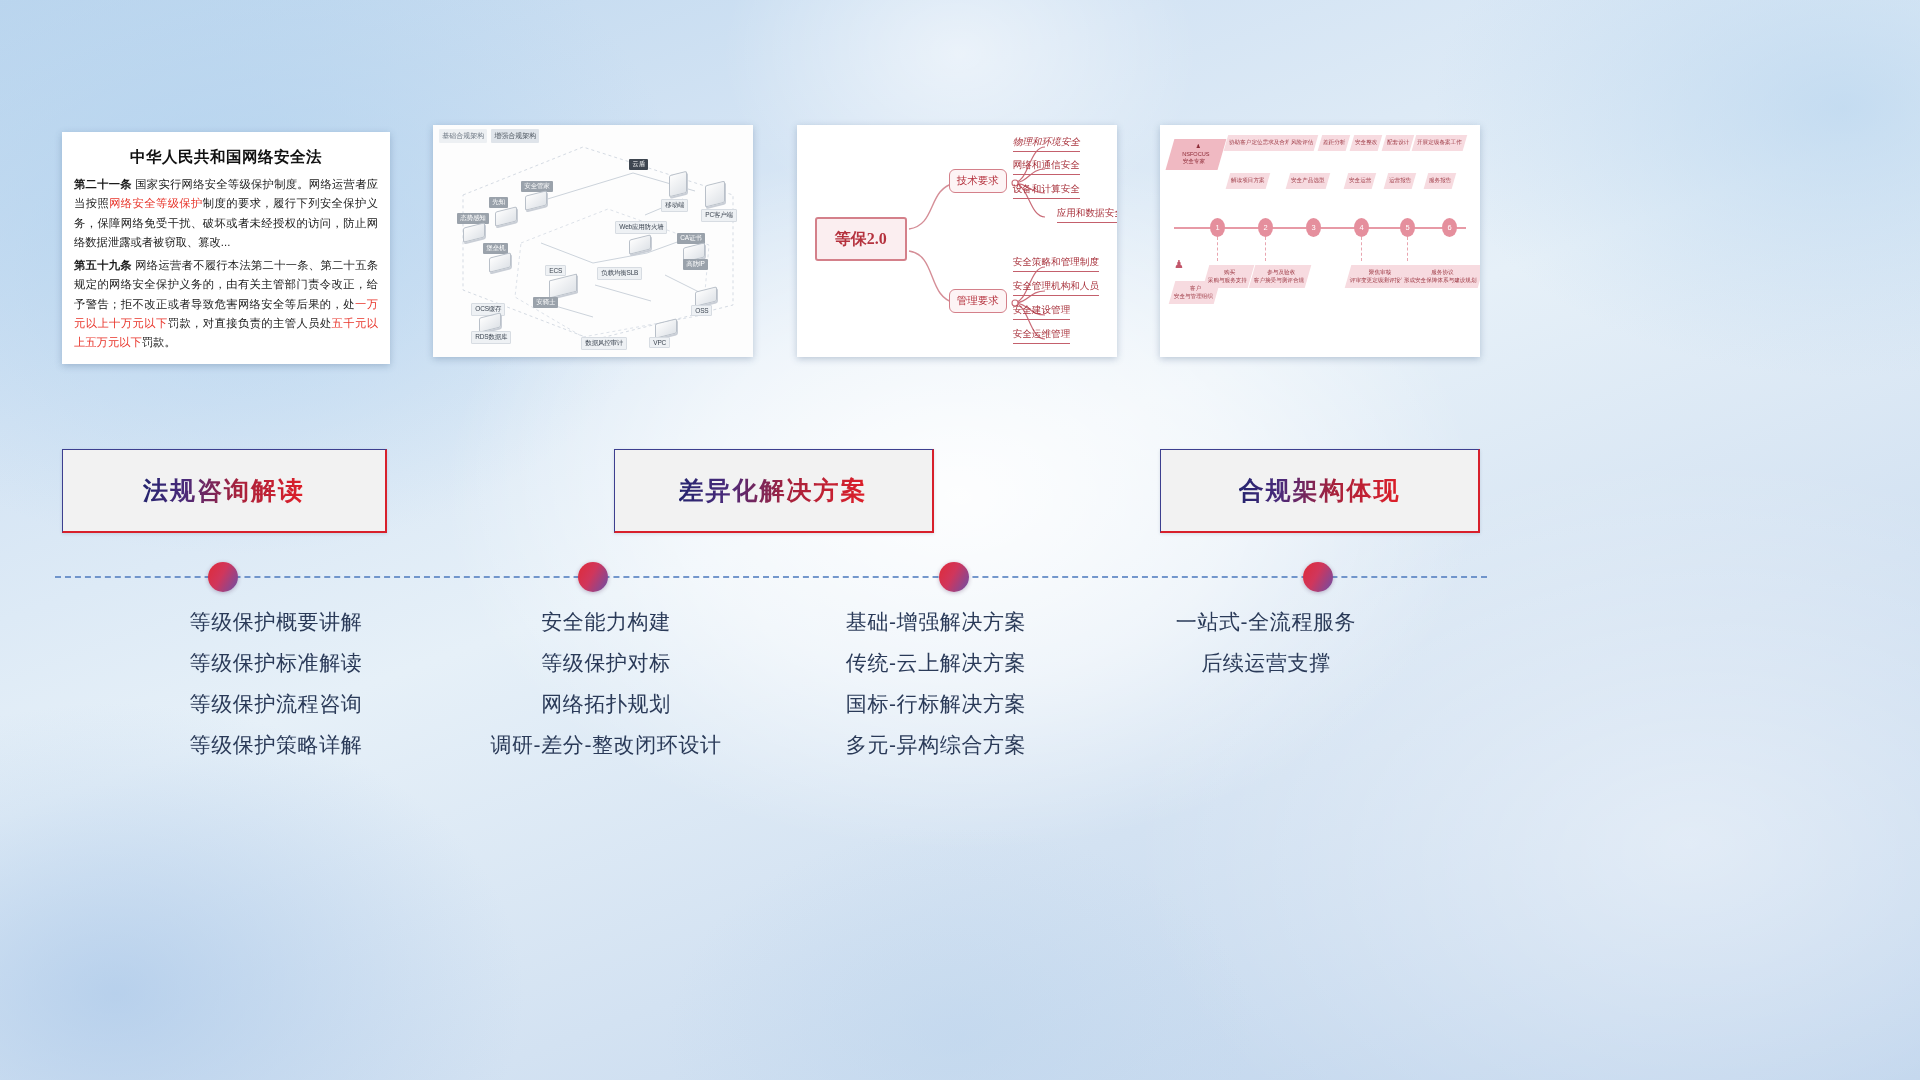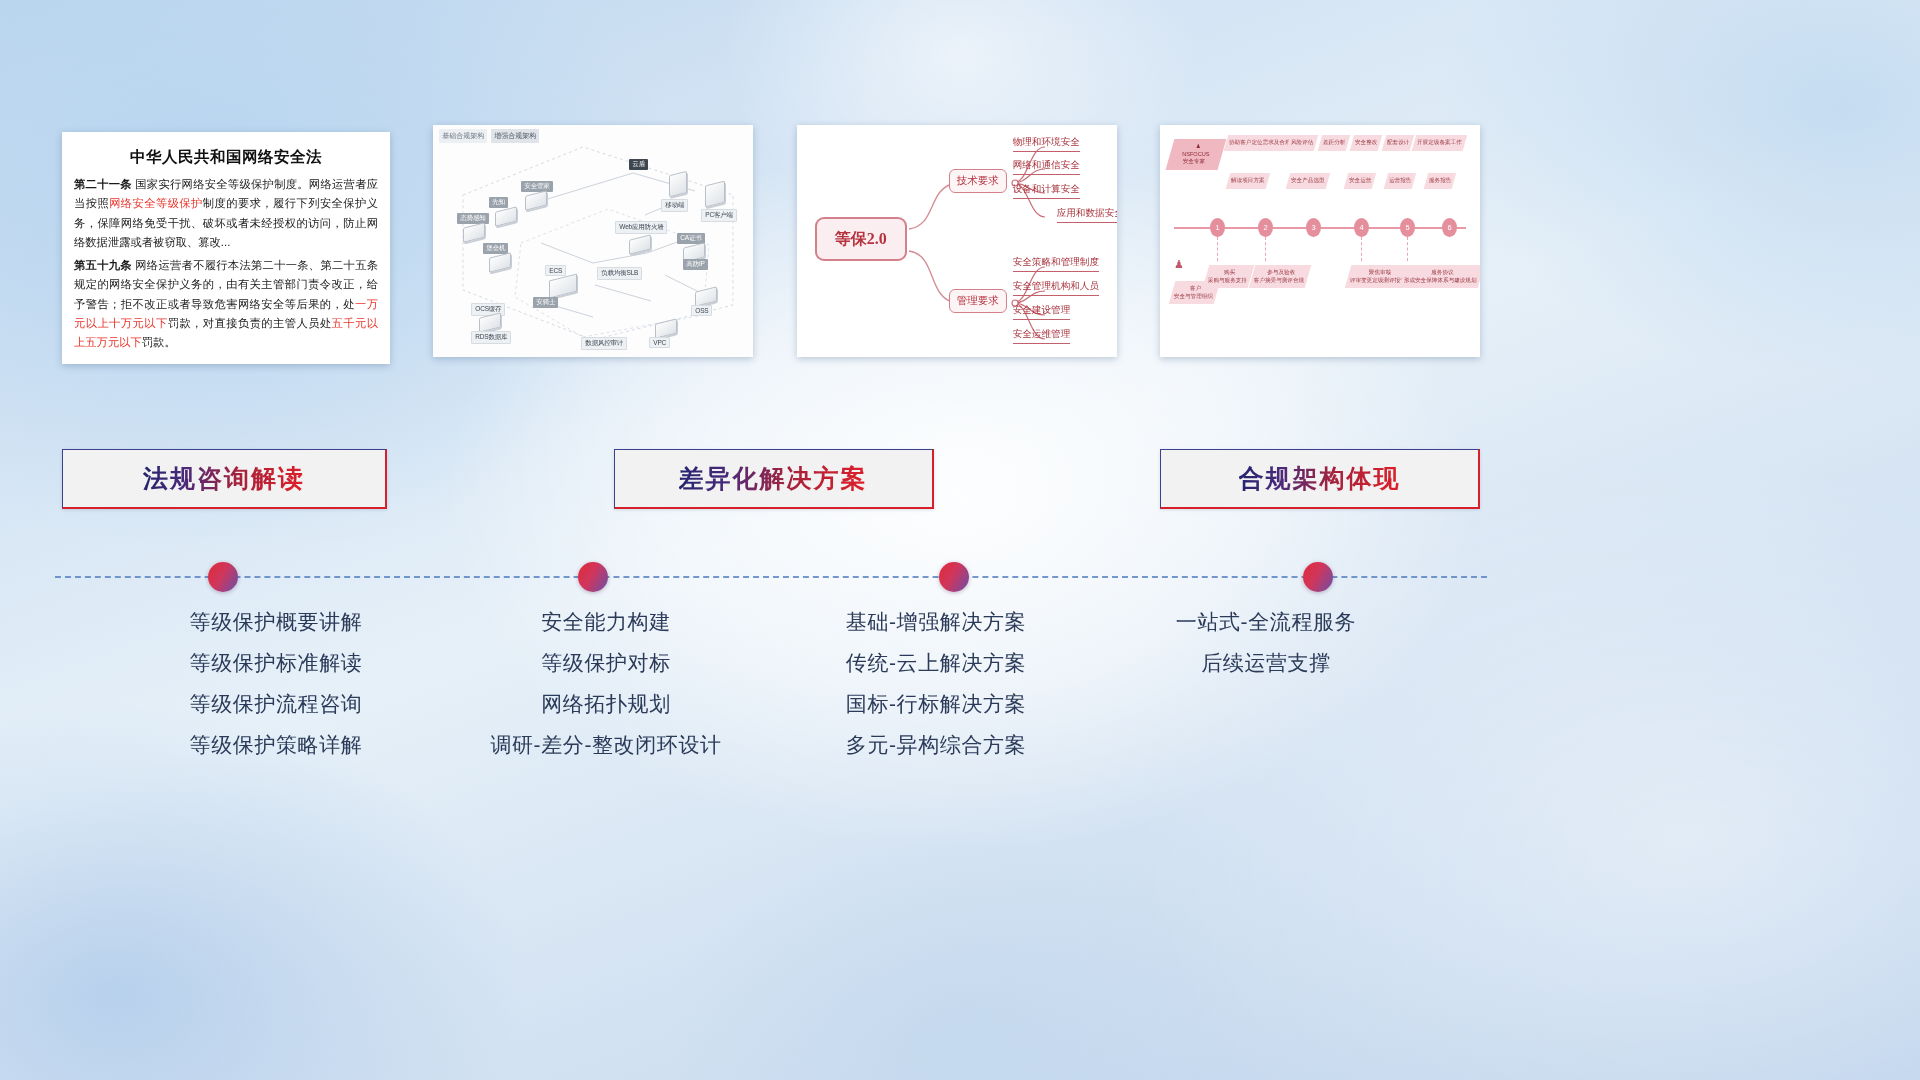--- a/index.html
+++ b/index.html
@@ -105,21 +105,21 @@
   }
   .nlabel.dark { background: #3e4650; }
 
   
   .mind { background: #fff; }
   .mm-root {
     position: absolute;
     left: 18px; top: 92px;
     width: 92px; height: 44px;
     border: 2.5px solid #d4808a;
-    border-radius: 9px;
+    border-radius: 3px;
     background: #fbeef0;
     display: flex; align-items: center; justify-content: center;
     color: #b5323e;
     font-size: 16px;
     font-family: "Liberation Serif", "DejaVu Serif", serif;
     font-weight: bold;
   }
   .mm-branch {
     position: absolute;
     border: 1.6px solid #d4808a;
@@ -178,21 +178,21 @@
 
   
   #titles {
     position: absolute;
     left: 62px; top: 449px;
     width: 1418px; height: 68px;
     display: flex;
     justify-content: space-between;
   }
   .title-box {
-    width: 320px; height: 60px;
+    width: 320px; height: 84px;
     background: #f2f2f2;
     border-top: 1.5px solid #3d3f8f;
     border-left: 1.5px solid #3d3f8f;
     border-right: 2px solid #d8202b;
     border-bottom: 2px solid #d8202b;
     display: flex; align-items: center; justify-content: center;
     box-shadow: 0 1px 3px rgba(50,80,120,0.16);
   }
   .title-box.first { width: 325px; }
   .title-text {
@@ -338,21 +338,21 @@
       <path d="M216,178 C232,178 232,166 248,166" fill="none" stroke="#c96c78" stroke-width="1.2"></path>
       <path d="M216,178 C232,178 232,190 248,190" fill="none" stroke="#c96c78" stroke-width="1.2"></path>
       <path d="M216,178 C232,178 232,214 248,214" fill="none" stroke="#c96c78" stroke-width="1.2"></path>
       <circle cx="218" cy="58" r="3" fill="#fff" stroke="#c96c78" stroke-width="1.1"></circle>
       <circle cx="218" cy="178" r="3" fill="#fff" stroke="#c96c78" stroke-width="1.1"></circle>
     </svg>
 
     <div class="mm-root">等保2.0</div>
 
     <div class="mm-branch" style="left:152px;top:44px;">技术要求</div>
-    <div class="mm-leaf" style="left:216px;top:11px;">物理和环境安全</div>
+    <div class="mm-leaf" style="left:216px;top:11px;font-style:italic;">物理和环境安全</div>
     <div class="mm-leaf" style="left:216px;top:34px;">网络和通信安全</div>
     <div class="mm-leaf" style="left:216px;top:58px;">设备和计算安全</div>
     <div class="mm-leaf" style="left:216px;top:82px;margin-left:44px;">应用和数据安全</div>
 
     <div class="mm-branch" style="left:152px;top:164px;">管理要求</div>
     <div class="mm-leaf" style="left:216px;top:131px;">安全策略和管理制度</div>
     <div class="mm-leaf" style="left:216px;top:155px;">安全管理机构和人员</div>
     <div class="mm-leaf" style="left:216px;top:179px;">安全建设管理</div>
     <div class="mm-leaf" style="left:216px;top:203px;">安全运维管理</div>
   </div>

